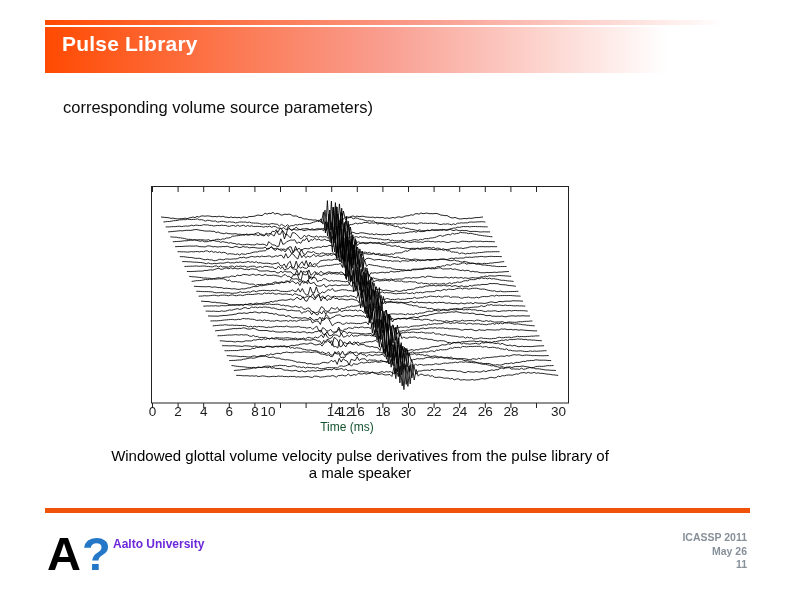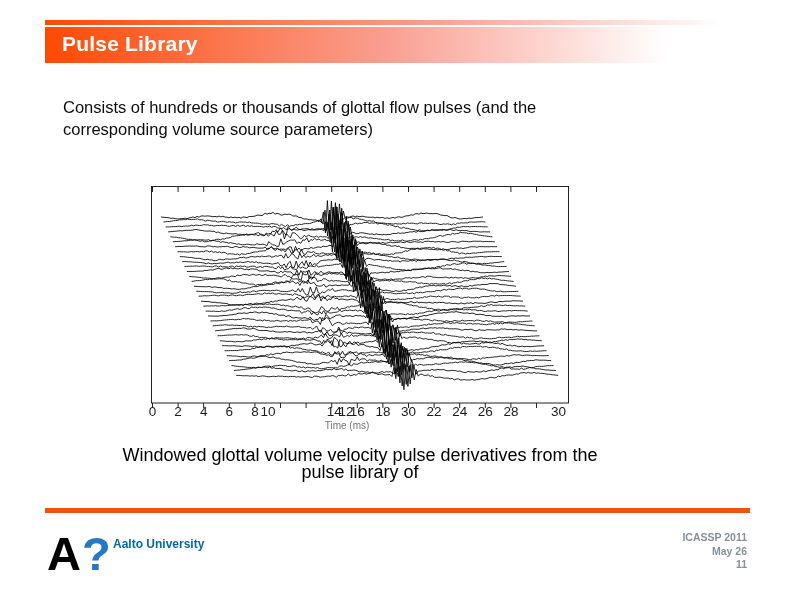--- a/index.html
+++ b/index.html
@@ -5,74 +5,73 @@
   html,body{margin:0;padding:0;background:#fff;}
   #slide{
     position:relative;width:800px;height:599px;background:#ffffff;overflow:hidden;
     font-family:"Liberation Sans",sans-serif;color:#111;
   }
   .accent-line{
     position:absolute;left:45px;top:20px;width:700px;height:5px;
     background:linear-gradient(90deg,var(--banner-start,#ff4a02) 0%,var(--banner-mid,#f99d8f) 55%,#ffffff 97%);
   }
   .banner{
-    position:absolute;left:45px;top:27px;width:648px;height:36px;
+    position:absolute;left:45px;top:27px;width:648px;height:46px;
     background:linear-gradient(90deg,var(--banner-start,#ff4a02) 0%,var(--banner-mid,#f99d8f) 52%,#ffffff 96%);
   }
   .banner .title{
     font-size:21px;font-weight:bold;color:#ffffff;line-height:34px;padding-left:17px;
     letter-spacing:0.2px;
   }
   .body-text{
     position:absolute;left:63px;top:97px;width:640px;font-size:16.5px;line-height:21.5px;color:#0d0d0d;
   }
   .figure{position:absolute;left:151px;top:186px;width:418px;height:262px;}
   .figure svg{position:absolute;left:0;top:0;}
   .xticks{position:absolute;left:0;top:218px;width:418px;height:16px;}
   .xticks .xtick{
     position:absolute;top:0;width:20px;text-align:center;font-size:13.5px;color:#1c1c1c;
   }
   .xaxis-label{
-    position:absolute;left:0;top:234px;width:392px;text-align:center;font-size:10px;color:#737373;
+    position:absolute;left:0;top:234px;width:392px;text-align:center;font-size:12px;color:#14532d;
   }
   .caption{
     position:absolute;left:100px;top:447px;width:520px;text-align:center;
-    font-size:18px;line-height:17px;color:#000;
+    font-size:15px;line-height:17px;color:#000;
   }
   .footer-line{
     position:absolute;left:45px;top:508px;width:705px;height:5px;
     background:var(--footer-line,#f0520a);
   }
   .logo{
     position:absolute;left:47px;top:530px;display:flex;align-items:flex-start;
     font-size:47px;line-height:47px;font-weight:800;letter-spacing:-3px;
   }
   .logo .logo-a{color:#000;}
   .logo .logo-q{color:var(--logo-blue,#2577c8);margin-left:4px;}
   .university{
-    position:absolute;left:113px;top:537px;font-size:12px;font-weight:bold;color:#0369a1;
+    position:absolute;left:113px;top:537px;font-size:12px;font-weight:bold;color:#6d28d9;
   }
   .footer-info{
     position:absolute;right:53px;top:531px;text-align:right;
     font-size:10.5px;font-weight:700;color:var(--footer-text,#879099);line-height:13.5px;
   }
 </style>
 </head>
 <body>
 
 <div id="slide">
 
   <div class="accent-line"></div>
 
   <div class="banner">
     <div class="title">Pulse Library</div>
   </div>
 
   <div class="body-text">
-    <div>Consists of hundreds or thousands of glottal flow pulses (and the</div>
     <div>corresponding volume source parameters)</div>
   </div>
 
   <div class="figure">
     <svg width="418" height="224" viewBox="0 0 418 224">
         <rect x="0.5" y="0.5" width="417" height="216.5" fill="none" stroke="#222" stroke-width="1"></rect>
         <line x1="1.5" y1="1" x2="1.5" y2="6" stroke="#222" stroke-width="1"></line>
         <line x1="1.5" y1="217" x2="1.5" y2="222" stroke="#222" stroke-width="1"></line>
         <line x1="27.1" y1="1" x2="27.1" y2="6" stroke="#222" stroke-width="1"></line>
         <line x1="27.1" y1="217" x2="27.1" y2="222" stroke="#222" stroke-width="1"></line>
@@ -154,20 +153,21 @@
         <span class="xtick" style="left: 298.7px;">24</span>
         <span class="xtick" style="left: 324.3px;">26</span>
         <span class="xtick" style="left: 349.9px;">28</span>
         <span class="xtick" style="left: 375.5px; margin-left: 22px;">30</span>
       </div>
     <div class="xaxis-label">Time (ms)</div>
   </div>
 
   <div class="caption">
     <div>Windowed glottal volume velocity pulse derivatives from the pulse library of</div>
+    <div>a male speaker</div>
   </div>
 
   <div class="footer-line"></div>
 
   <div class="logo">
     <span class="logo-a">A</span>
     <span class="logo-q">?</span>
   </div>
 
   <div class="university">Aalto University</div>

